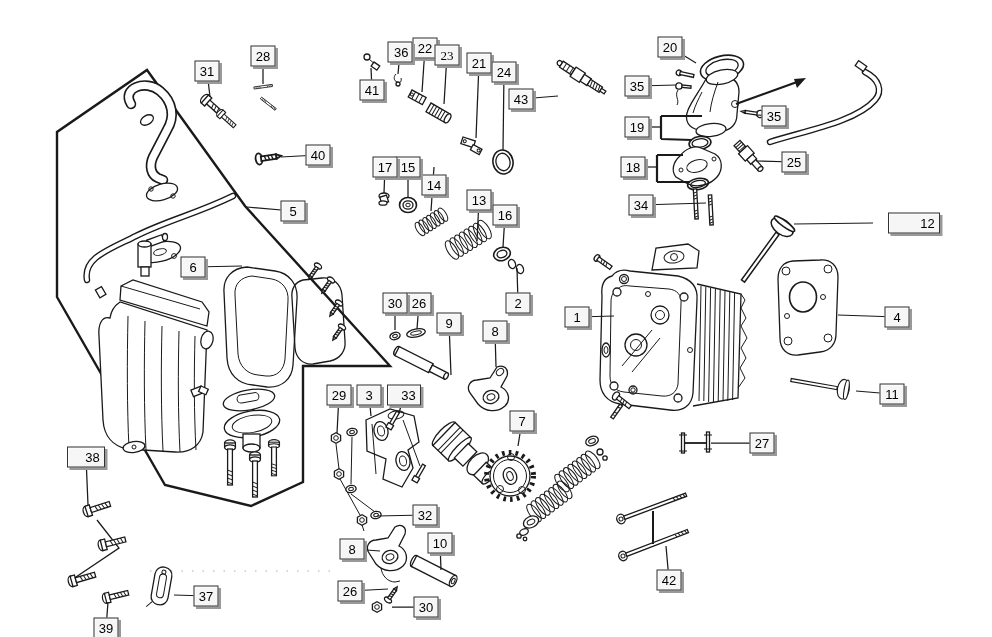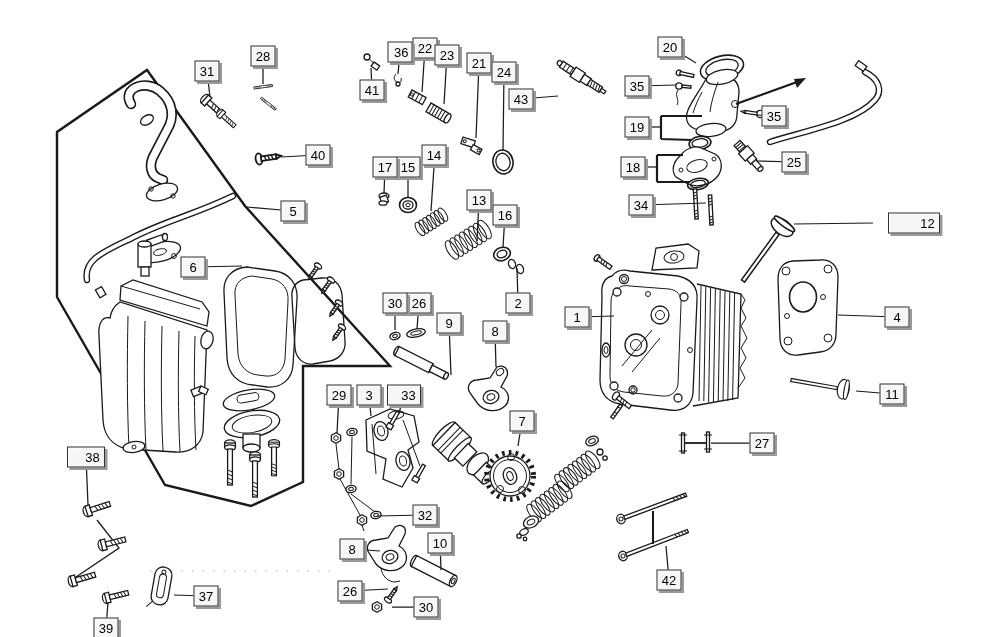--- a/index.html
+++ b/index.html
@@ -546,30 +546,30 @@
       <div class="callout" style="left: 293px; top: 211px;">5</div>
       <div class="callout" style="left: 193px; top: 267px;">6</div>
       <div class="callout" style="left: 522px; top: 421px;">7</div>
       <div class="callout" style="left: 495px; top: 331px;">8</div>
       <div class="callout" style="left: 352px; top: 549px;">8</div>
       <div class="callout" style="left: 449px; top: 323px;">9</div>
       <div class="callout" style="left: 440px; top: 543px;">10</div>
       <div class="callout" style="left: 892px; top: 394px;">11</div>
       <div class="callout" style="left: 914px; top: 223px; padding-left: 30px;">12</div>
       <div class="callout" style="left: 479px; top: 200px;">13</div>
-      <div class="callout" style="left: 434px; top: 155px;">14</div>
+      <div class="callout" style="left: 434px; top: 185px;">14</div>
       <div class="callout" style="left: 408px; top: 167px;">15</div>
       <div class="callout" style="left: 505px; top: 215px;">16</div>
       <div class="callout" style="left: 385px; top: 167px;">17</div>
       <div class="callout" style="left: 633px; top: 167px;">18</div>
       <div class="callout" style="left: 637px; top: 127px;">19</div>
       <div class="callout" style="left: 670px; top: 47px;">20</div>
       <div class="callout" style="left: 479px; top: 63px;">21</div>
       <div class="callout" style="left: 425px; top: 48px;">22</div>
-      <div class="callout" style="left: 447px; top: 55px;">23</div>
+      <div class="callout" style="left: 447px; top: 55px; font-family: Liberation Serif, serif;">23</div>
       <div class="callout" style="left: 504px; top: 72px;">24</div>
       <div class="callout" style="left: 794px; top: 162px;">25</div>
       <div class="callout" style="left: 419px; top: 303px;">26</div>
       <div class="callout" style="left: 350px; top: 591px;">26</div>
       <div class="callout" style="left: 762px; top: 443px;">27</div>
       <div class="callout" style="left: 263px; top: 56px;">28</div>
       <div class="callout" style="left: 339px; top: 395px;">29</div>
       <div class="callout" style="left: 395px; top: 303px;">30</div>
       <div class="callout" style="left: 426px; top: 607px;">30</div>
       <div class="callout" style="left: 207px; top: 71px;">31</div>

